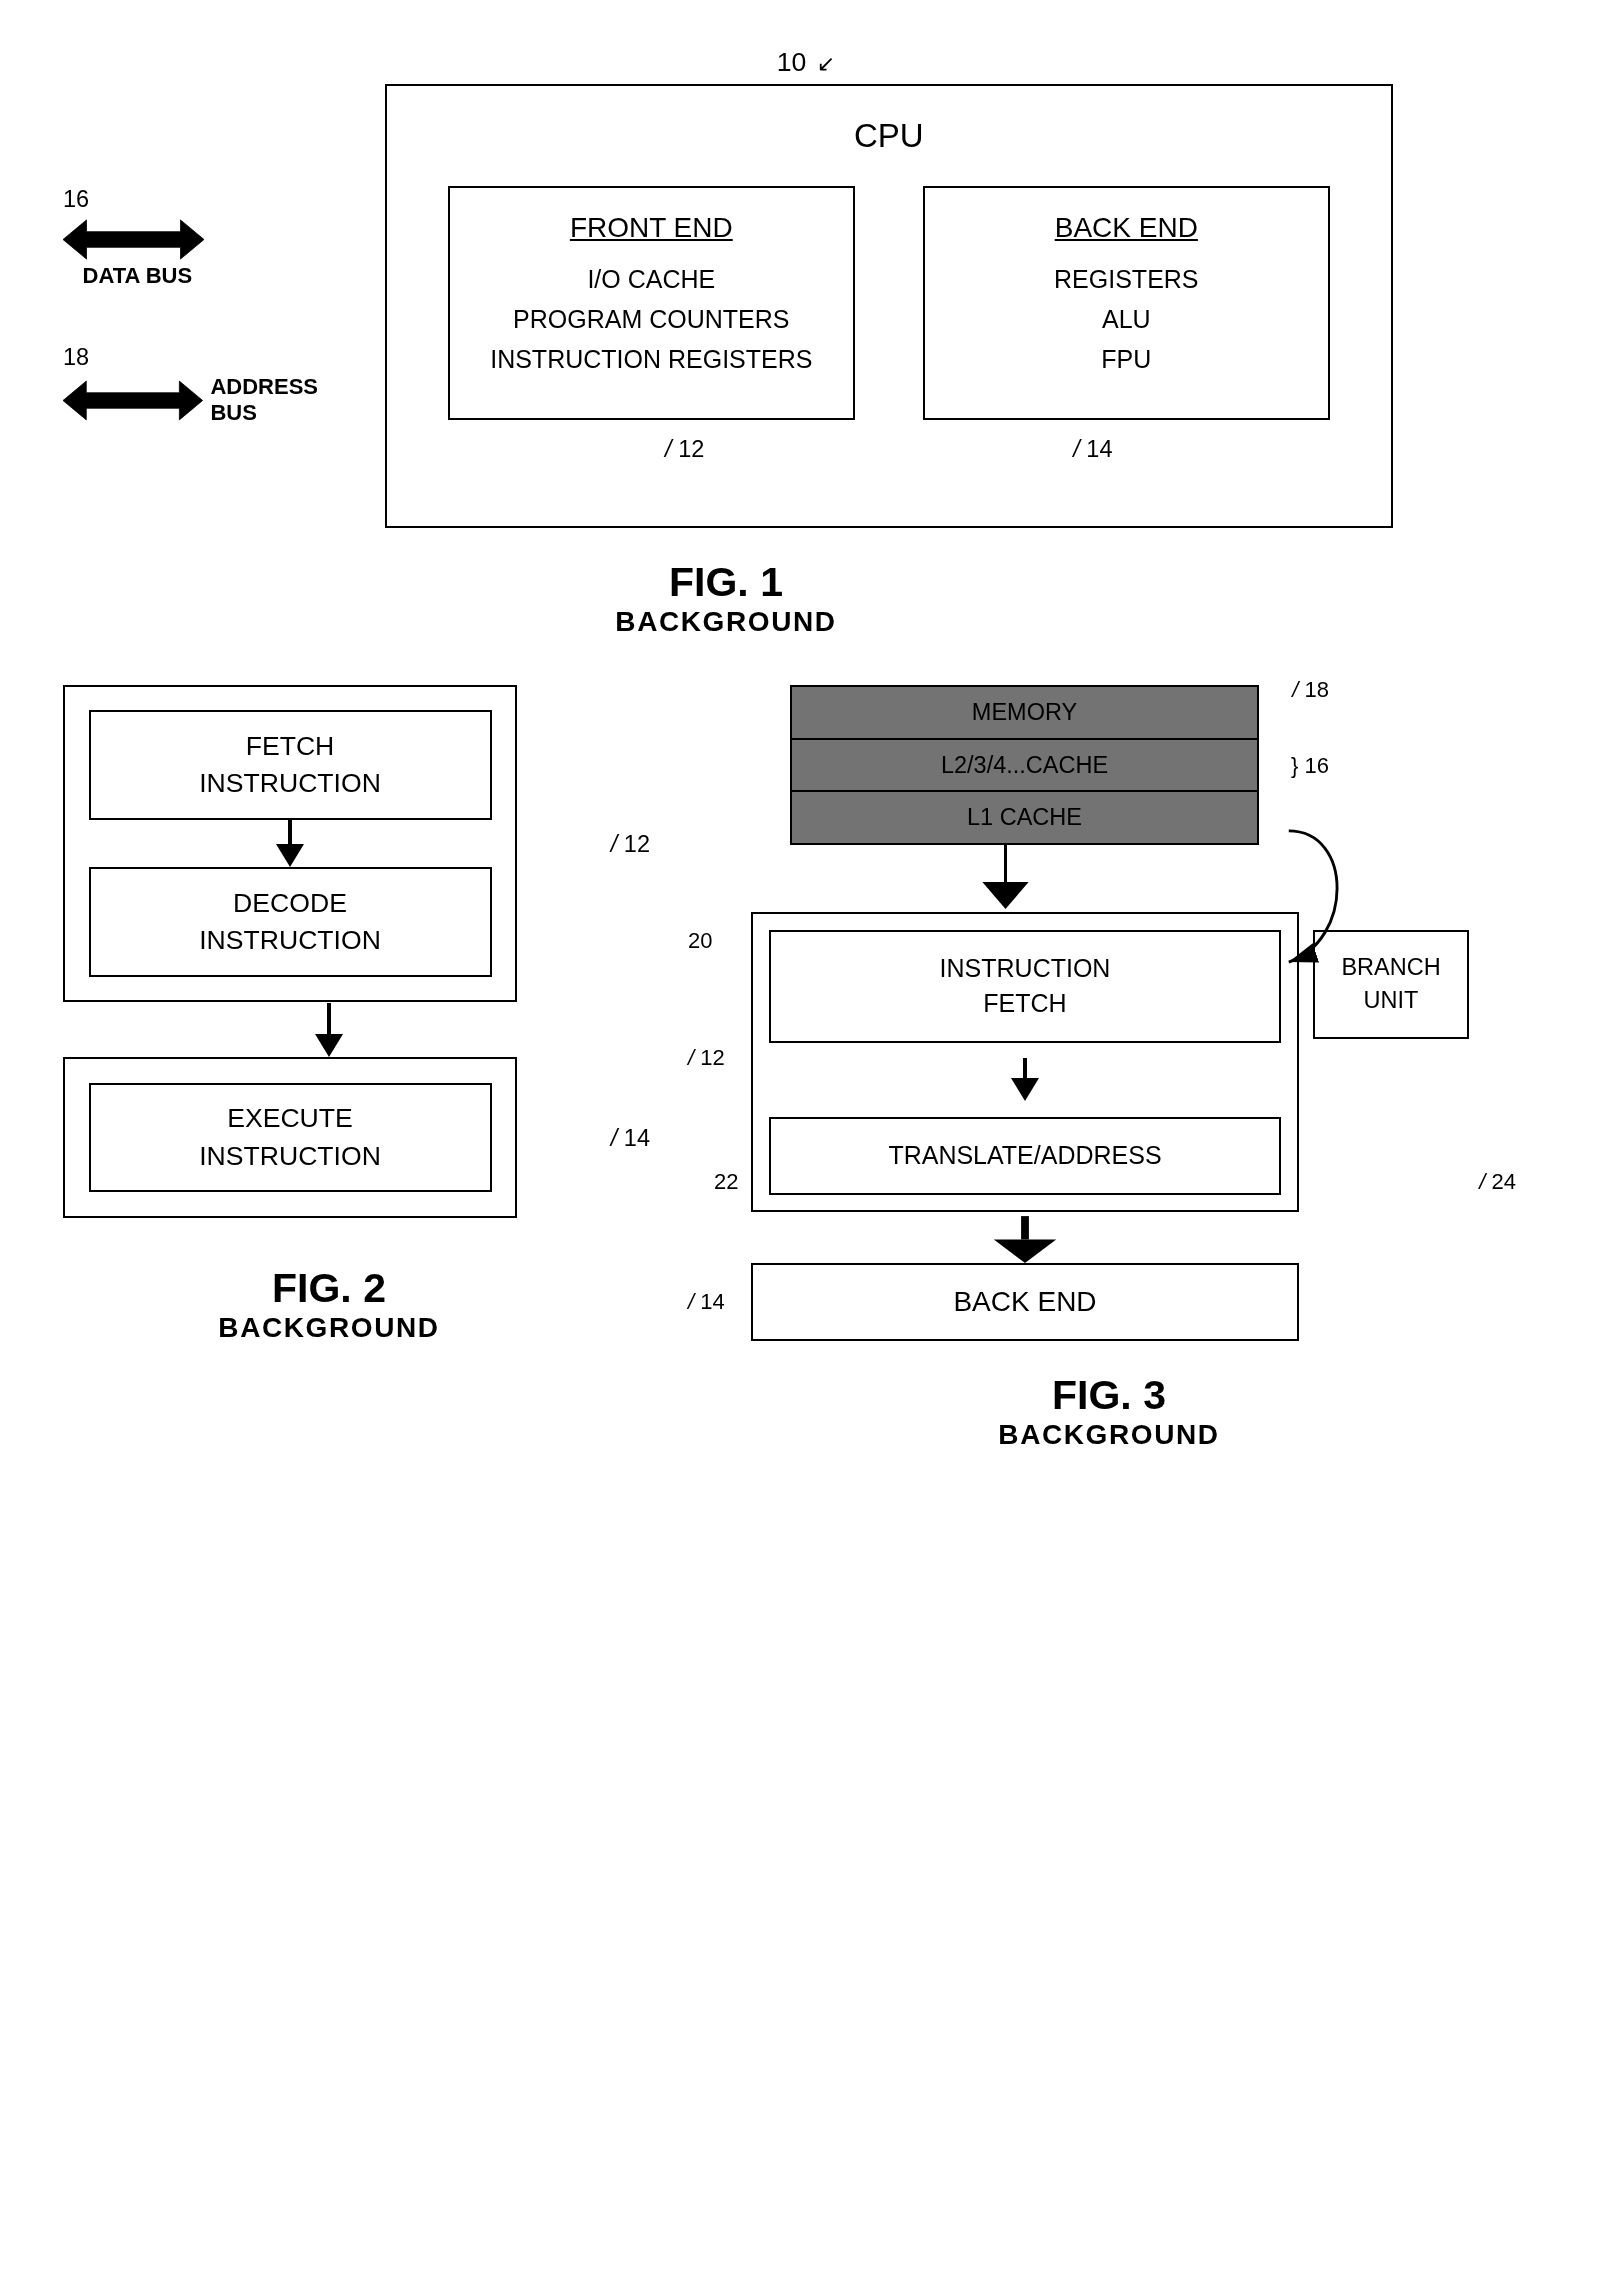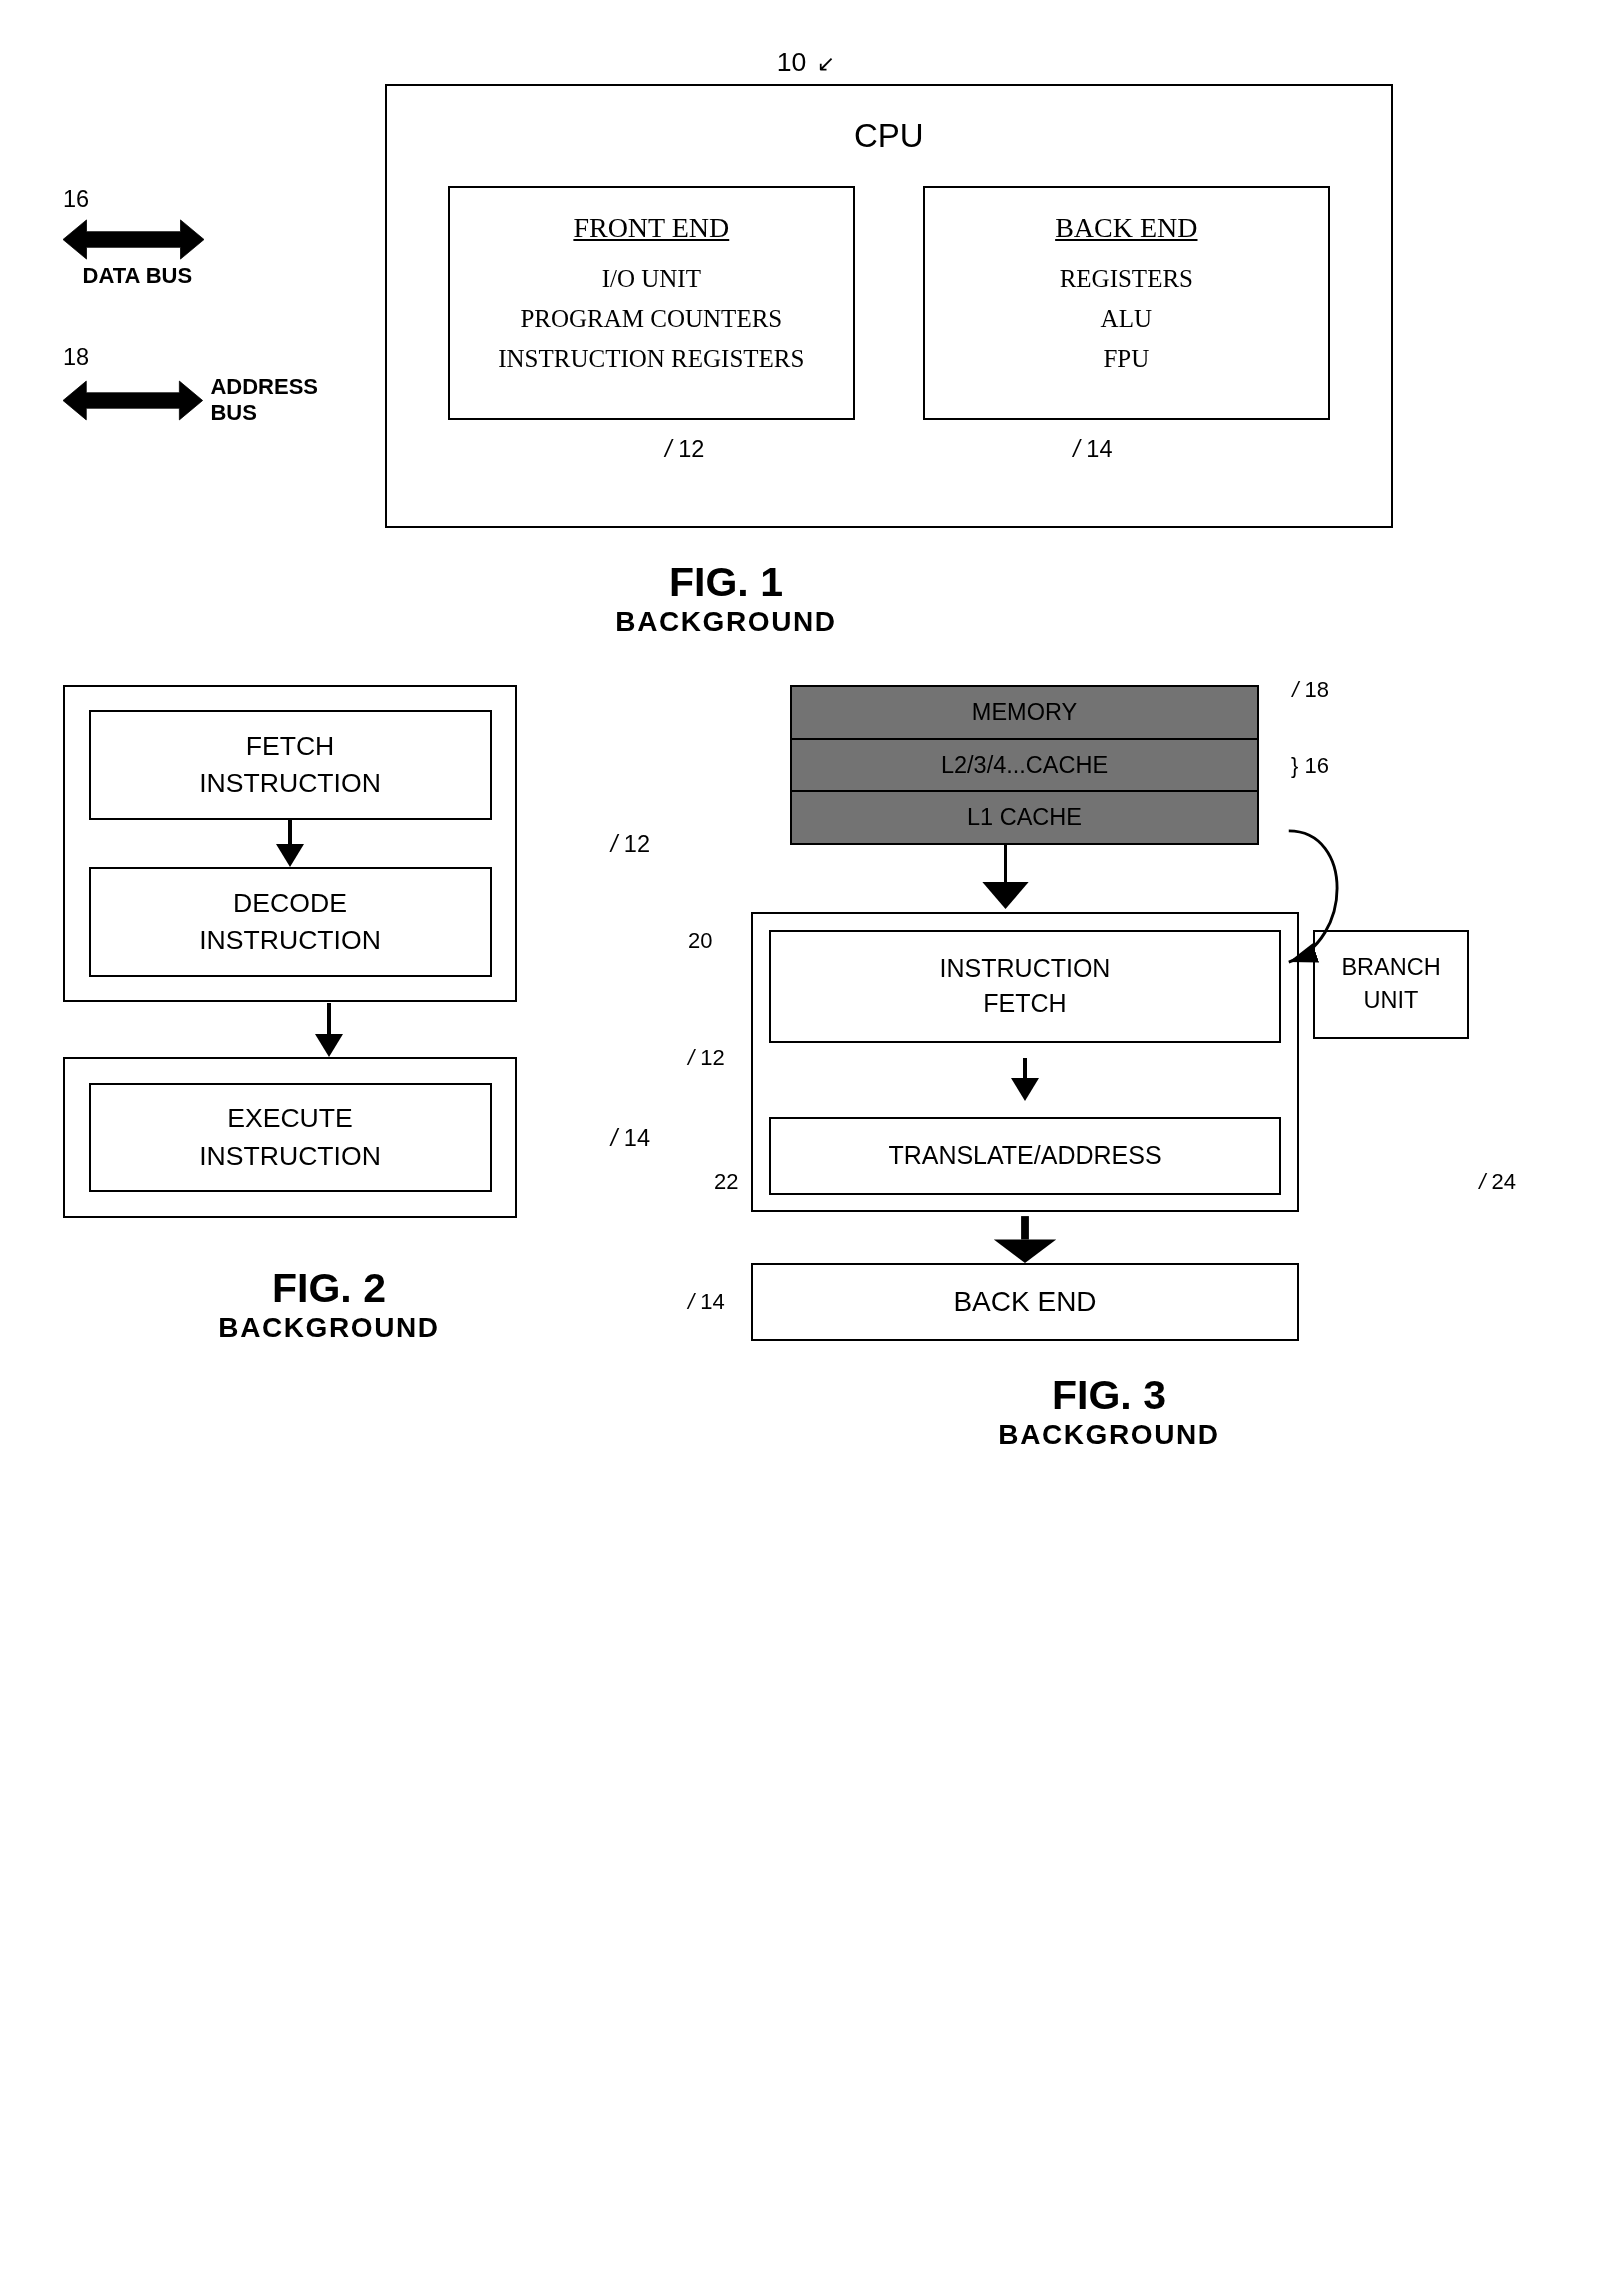--- a/index.html
+++ b/index.html
@@ -38,21 +38,20 @@
     .cpu-title {
       text-align: center;
       font-size: 33px;
       margin-bottom: 31px;
     }
 
     .cpu-inner {
       display: flex;
       gap: 68px;
       justify-content: center;
-      font-family: Liberation Serif, serif;
     }
 
     .cpu-section {
       border: 2.3px solid #000;
       padding: 23.5px 39px 39px 39px;
       flex: 1;
       max-width: 407px;
     }
 
     .cpu-section-title {
@@ -186,21 +185,21 @@
           </div>
         </div>
 
         <div class="cpu-box" style="width:1017px;">
           <div class="cpu-title">CPU</div>
           <div class="cpu-inner">
 
             <div class="cpu-section">
               <div class="cpu-section-title">FRONT END</div>
               <div class="cpu-section-content">
-                <div>I/O UNIT</div>
+                <div>I/O CACHE</div>
                 <div>PROGRAM COUNTERS</div>
                 <div>INSTRUCTION REGISTERS</div>
               </div>
             </div>
 
             <div class="cpu-section">
               <div class="cpu-section-title">BACK END</div>
               <div class="cpu-section-content">
                 <div>REGISTERS</div>
                 <div>ALU</div>

